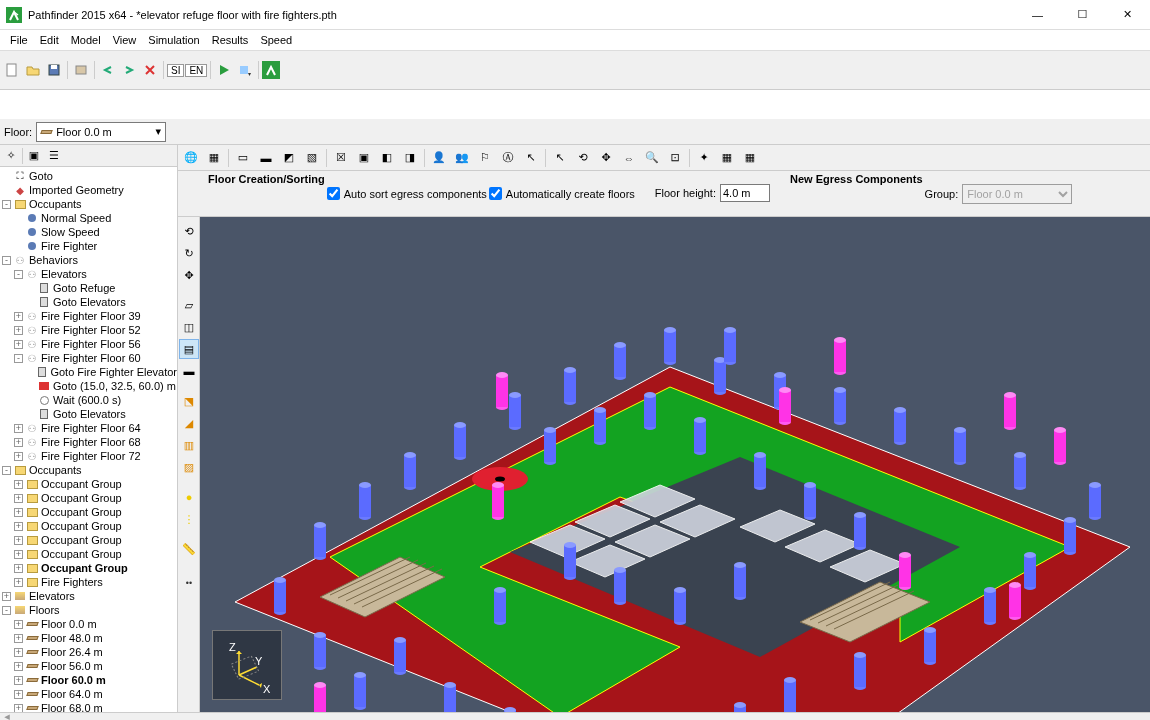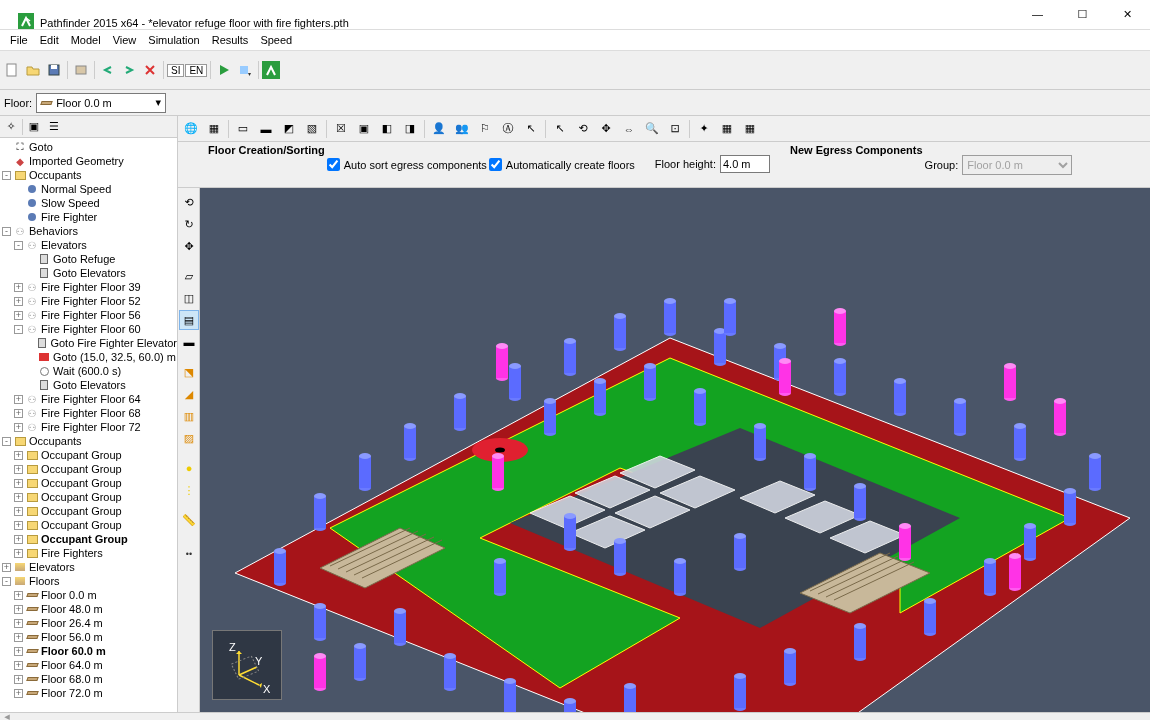--- a/index.html
+++ b/index.html
@@ -1,33 +1,33 @@
 <!DOCTYPE html>
 <html><head>
 <meta charset="utf-8">
 <style>
   * { box-sizing: border-box; margin: 0; padding: 0; font-family: "Segoe UI", Tahoma, sans-serif; font-size: 11px; }
   body { width: 1150px; height: 720px; background: #fff; display: flex; flex-direction: column; overflow: hidden; }
   
-  .title-bar { height: 30px; background: #fff; display: flex; align-items: flex-end; padding-left: 18px; border-bottom: 1px solid #ddd; }
+  .title-bar { height: 30px; background: #fff; display: flex; align-items: center; padding-left: 6px; border-bottom: 1px solid #ddd; }
   .title-bar .app-icon { width: 16px; height: 16px; background: #2a9d3e; margin-right: 6px; display:flex; align-items:center; justify-content:center; }
   .title-bar .title-text { flex: 1; color: #000; }
   .window-controls { display: flex; }
   .window-controls span { width: 45px; height: 30px; display: flex; align-items: center; justify-content: center; color:#000;}
 
   .menu-bar { height: 20px; display: flex; align-items: center; padding-left: 4px; background:#fff; }
   .menu-bar span { padding: 2px 6px; cursor: default; }
 
   .toolbar { height: 40px; display: flex; align-items: center; padding-left: 2px; gap: 1px; background:#f0f0f0; border-top:1px solid #ddd; border-bottom:1px solid #ccc;}
   .tb-btn { width: 20px; height: 20px; display:flex; align-items:center; justify-content:center; border:1px solid transparent;}
   .tb-sep { width:1px; height:18px; background:#ccc; margin:0 2px;}
   .tb-txt { padding:0 3px; font-size:10px; border:1px solid #999; background:#fff;}
   .tb-run{ width:18px;height:18px;background:#2a9d3e;display:flex;align-items:center;justify-content:center;}
 
-  .floor-bar { height: 26px; display: flex; align-items: center; padding-left: 4px; gap:4px; background:#f0f0f0; border-bottom:1px solid #ccc;}
+  .floor-bar { height: 26px; display: flex; align-items: center; padding-left: 4px; gap:4px; background:#f0f0f0; border-bottom:1px solid #ccc;margin-top:29px;}
   .floor-select { width: 130px; height: 20px; border:1px solid #7a7a7a; background:#fff; display:flex; align-items:center; padding-left:4px; }
 
   .main { flex:1; display:flex; min-height:0; }
   
   .left-panel { width: 178px; display:flex; flex-direction:column; border-right:1px solid #ccc; background:#fff;}
   .tree-head { height:22px; display:flex; align-items:center; gap:2px; padding-left:2px; border-bottom:1px solid #ccc; background:#f0f0f0;}
   .tree-head .th-btn{width:18px;height:18px; display:flex;align-items:center;justify-content:center;}
   .tree { flex:1; overflow:auto; padding:2px 0 2px 2px; }
   .tn { display:flex; align-items:center; height:14px; white-space:nowrap; }
   .tn .exp{width:11px;text-align:center;color:#666;font-size:9px;}

